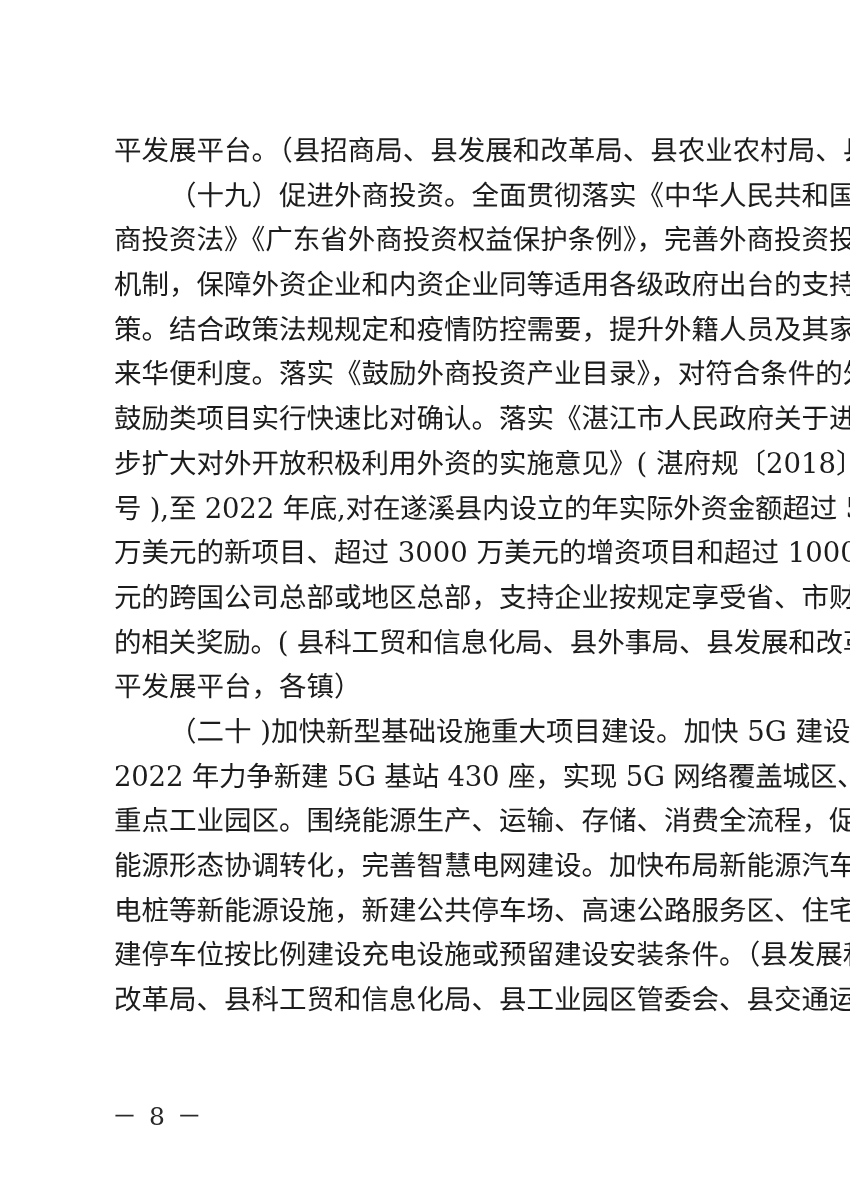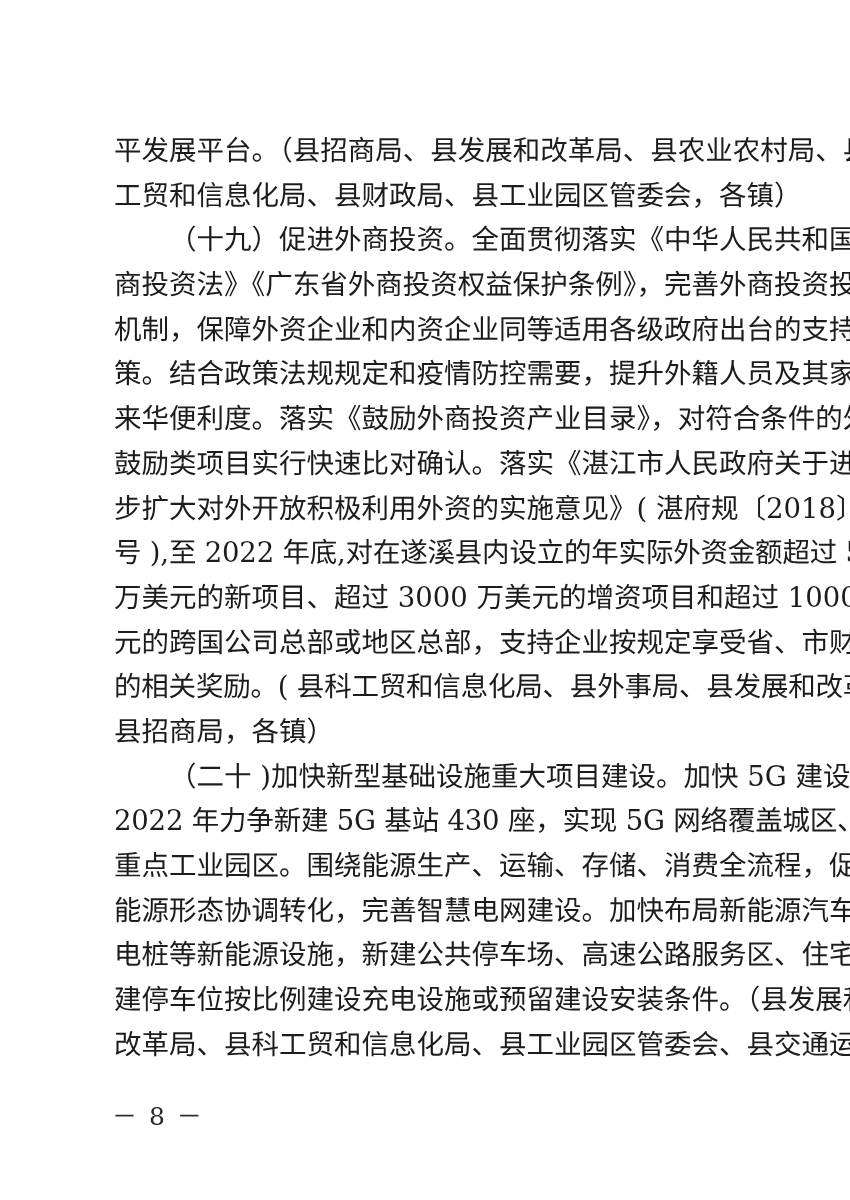--- a/index.html
+++ b/index.html
@@ -84,21 +84,20 @@
 <body>
 
 <div class="page">
 
   <div class="body-text">
 
     <div class="para">
       <span class="line just">
         <span>平发展平台。（县招商局、县发展和改革局、县农业农村局、县科</span>
       </span>
-      <span class="line">工贸和信息化局、县财政局、县工业园区管委会，各镇）</span>
     </div>
 
     <div class="para">
       <span class="line indent just">
         <span>（十九）促进外商投资。全面贯彻落实《中华人民共和国外</span>
       </span>
       <span class="line just">
         <span>商投资法》《广东省外商投资权益保护条例》，完善外商投资投诉</span>
       </span>
       <span class="line just">
@@ -121,21 +120,21 @@
       </span>
       <span class="line just">
         <span>万美元的新项目、超过 3000 万美元的增资项目和超过 1000 万美</span>
       </span>
       <span class="line just">
         <span>元的跨国公司总部或地区总部，支持企业按规定享受省、市财政</span>
       </span>
       <span class="line just tight">
         <span>的相关奖励。( 县科工贸和信息化局、县外事局、县发展和改革局、</span>
       </span>
-      <span class="line">县招商局，各镇）</span>
+      <span class="line">平发展平台，各镇）</span>
     </div>
 
     <div class="para">
       <span class="line indent just">
         <span>（二十 )加快新型基础设施重大项目建设。加快 5G 建设进度，</span>
       </span>
       <span class="line just tight">
         <span>2022 年力争新建 5G 基站 430 座，实现 5G 网络覆盖城区、乡镇、</span>
       </span>
       <span class="line just">

